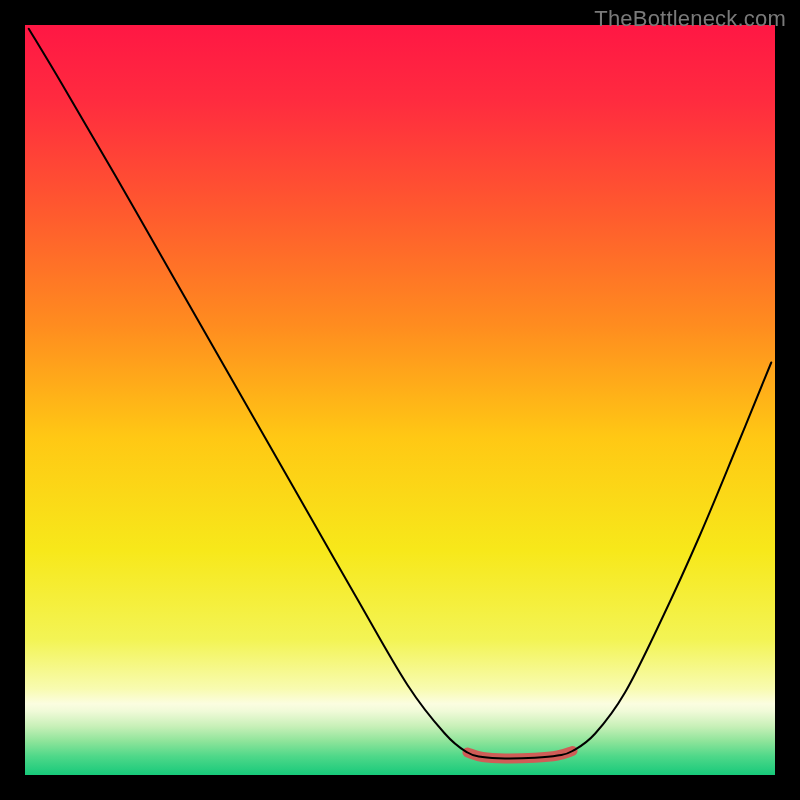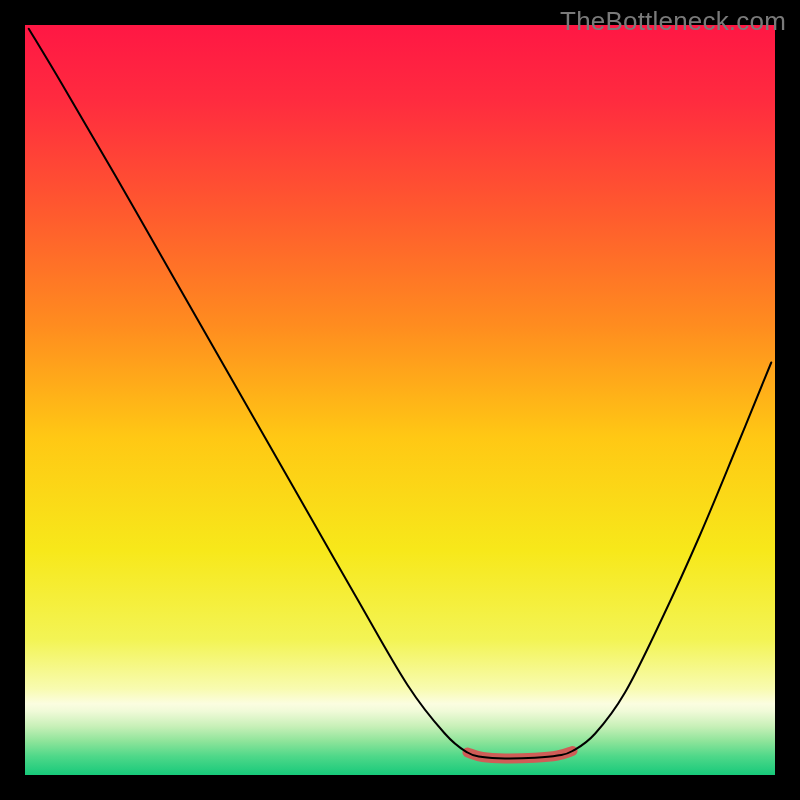--- a/index.html
+++ b/index.html
@@ -15,21 +15,21 @@
     position: relative;
     width: 800px;
     height: 800px;
     background: #000;
   }
   .watermark {
     position: absolute;
     top: 6px;
     right: 14px;
     color: #7a7a7a;
-    font-size: 26px;
+    font-size: 22px;
     letter-spacing: 0.2px;
     z-index: 50;
     user-select: none;
     text-align: center;
   }
   .plot-outer {
     position: absolute;
     left: 25px;
     top: 25px;
     width: 750px;

